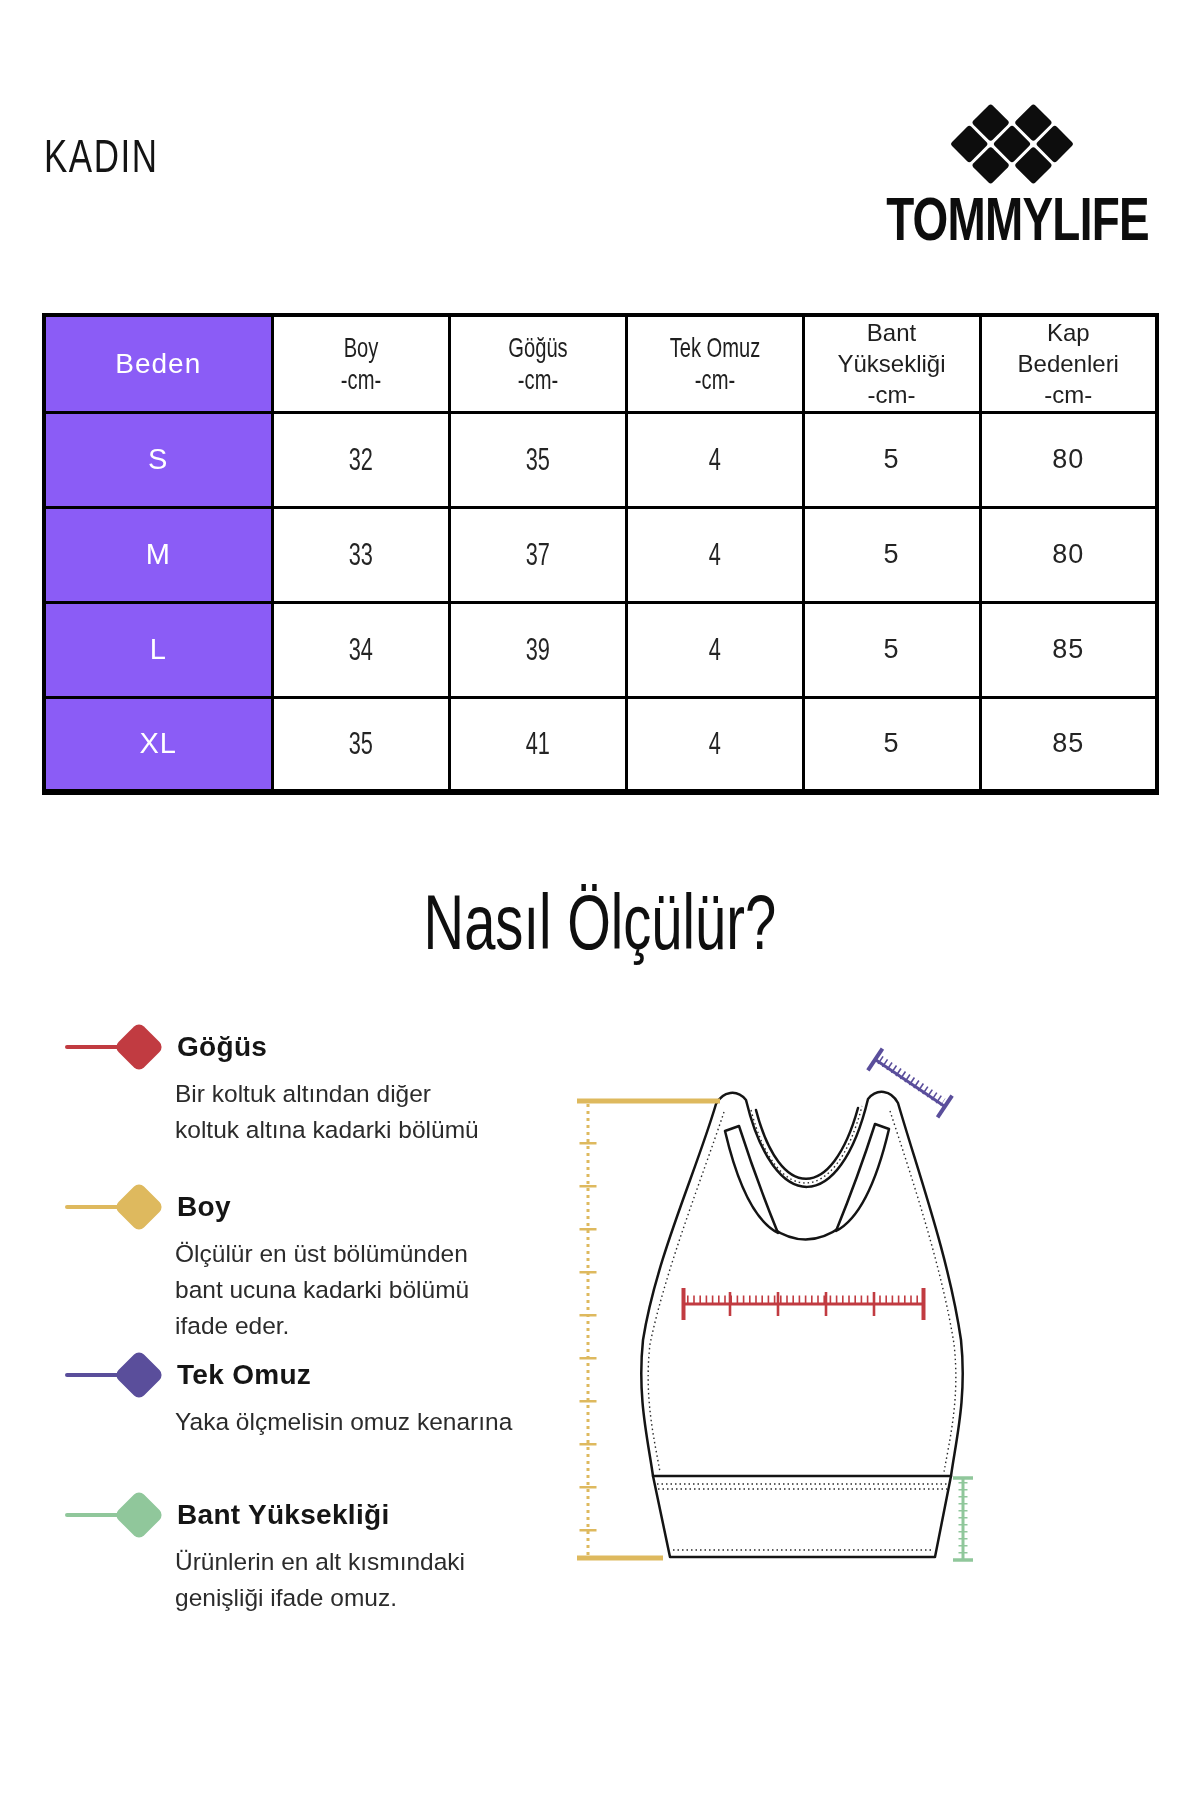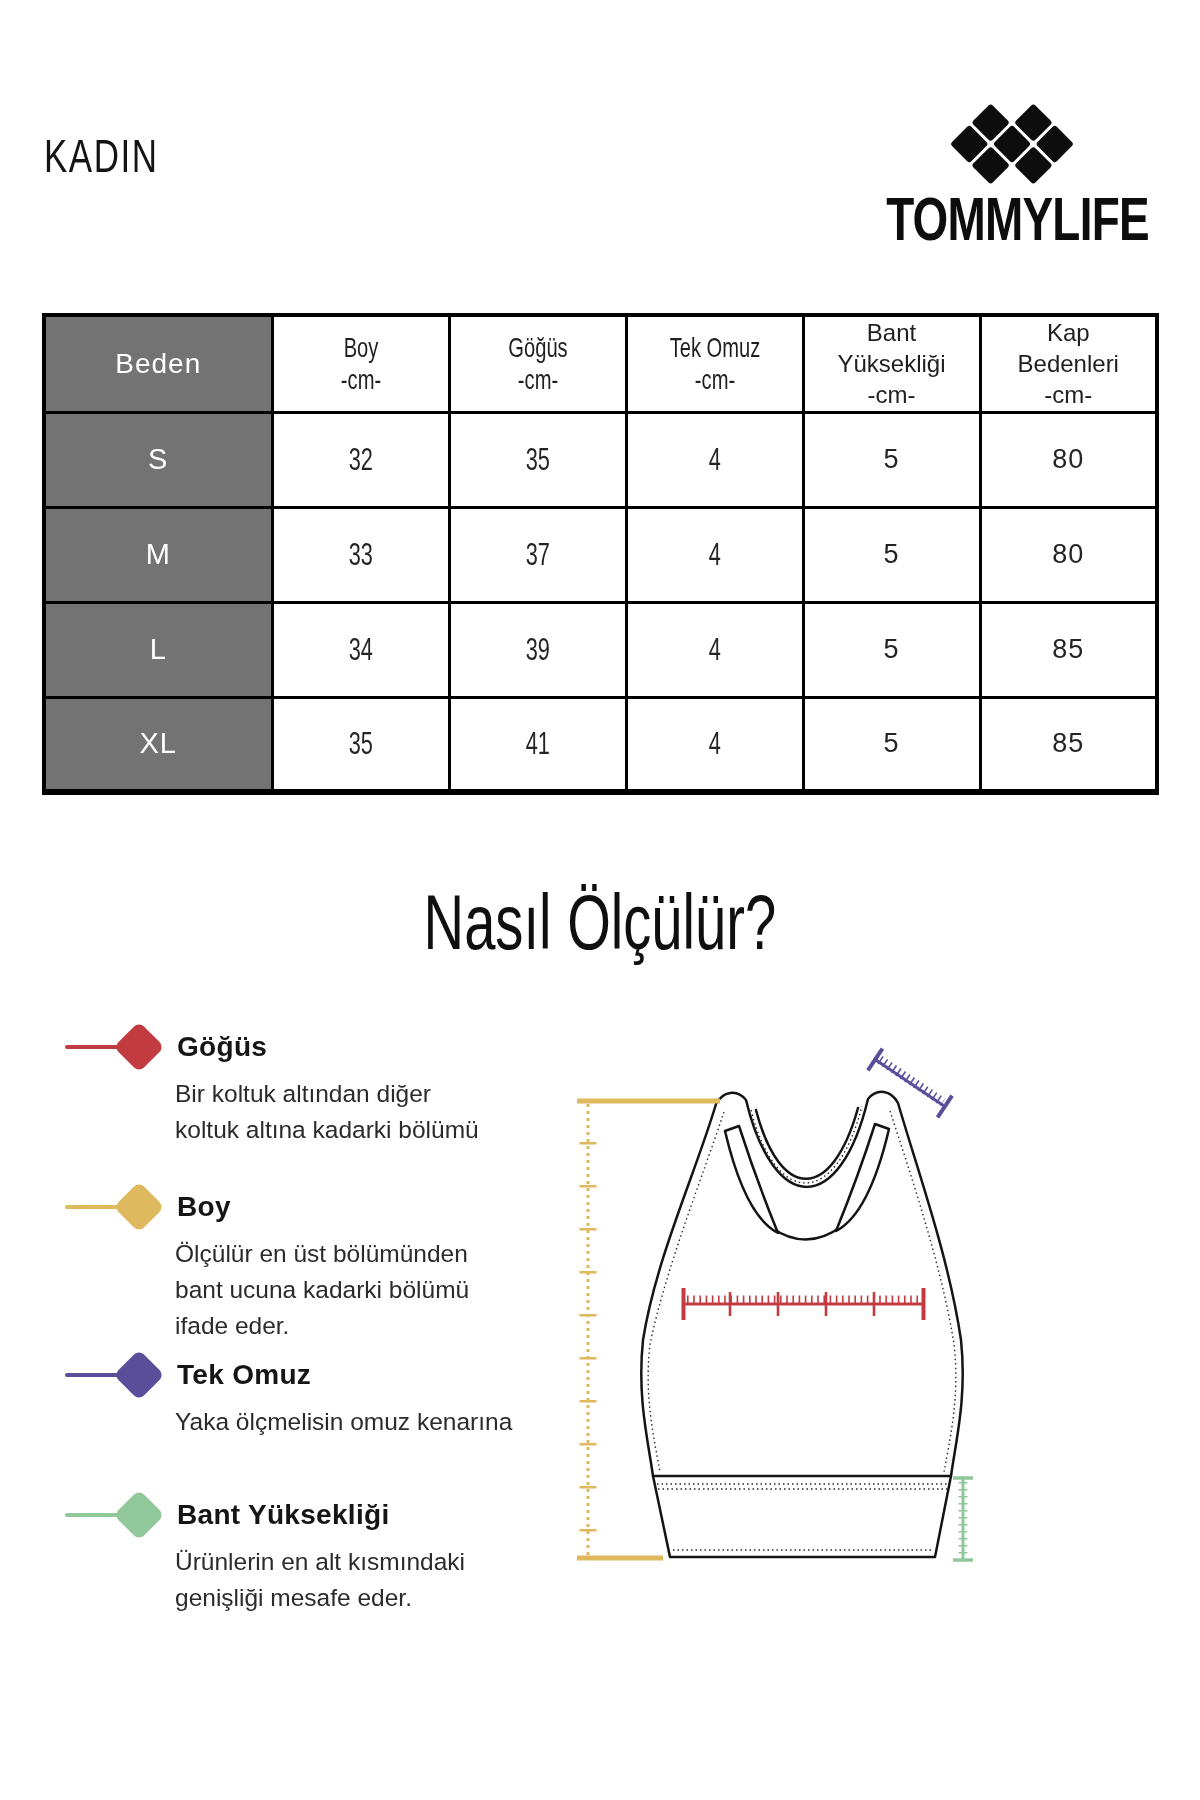--- a/index.html
+++ b/index.html
@@ -20,21 +20,21 @@
     font-size:62px;font-weight:800;color:#0d0d0d;line-height:1;}
   .brandname .cx{transform:scaleX(0.74);transform-origin:center;letter-spacing:-1px;}
 
   
   table.size-table{
     position:absolute;left:42px;top:313px;width:1113px;height:477px;
     border-collapse:collapse;table-layout:fixed;
     border:4px solid #000;border-bottom-width:6px;
   }
   .size-table th,.size-table td{border:3px solid #000;text-align:center;vertical-align:middle;padding:0;}
-  .size-table .size-col{background:#737373;color:#fff;border-color:#000;}
+  .size-table .size-col{background:#8b5cf6;color:#fff;border-color:#000;}
   .corner-label{font-size:28px;font-weight:400;letter-spacing:1px;}
   .size-label{font-size:29px;font-weight:400;letter-spacing:1px;}
   .hplain{font-size:24px;line-height:31px;font-weight:400;color:#1f1f1f;}
   .hplain span{display:block;}
   .hcond{font-size:28px;line-height:32px;font-weight:400;color:#1f1f1f;}
   .hcond span{display:block;transform:scaleX(0.72);transform-origin:center;}
   .vcond{font-size:32px;color:#242424;}
   .vcond .cx{transform:scaleX(0.68);transform-origin:center;}
   .vplain{font-size:27px;color:#242424;letter-spacing:1px;}
 
@@ -187,21 +187,21 @@
   </div>
 
   <div class="legend-item" style="top:1490px">
     <div class="marker-row">
       <span class="marker-line" style="background: rgb(144, 199, 155);"></span>
       <span class="marker-diamond" style="background: rgb(144, 199, 155);"></span>
       <span class="legend-label">Bant Yüksekliği</span>
     </div>
     <div class="legend-desc">
       <span class="dline">Ürünlerin en alt kısmındaki</span>
-      <span class="dline">genişliği mesafe eder.</span>
+      <span class="dline">genişliği ifade omuz.</span>
     </div>
   </div>
 
   <svg class="diagram-svg" viewBox="0 0 520 660" aria-hidden="true">
 
     <g fill="none" stroke="#141414" stroke-width="2.5" stroke-linejoin="round" stroke-linecap="round">
       <path fill="#ffffff" d="M196,184 C203,171 217,169 226,180 C254,296 320,296 348,179 C357,168 371,170 378,183
                C398,252 429,338 441,420 C447,477 436,520 431,556 L415,637 L150,637 L133,556
                C128,520 117,477 123,420 C136,338 176,252 196,184 Z"></path>
       <path d="M236,190 C260,282 312,282 338,188"></path>

